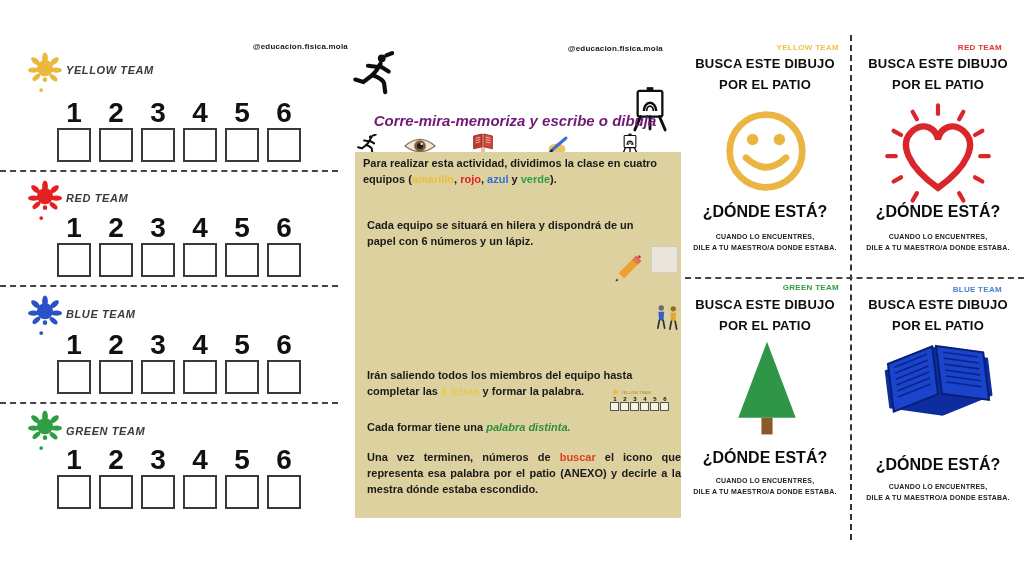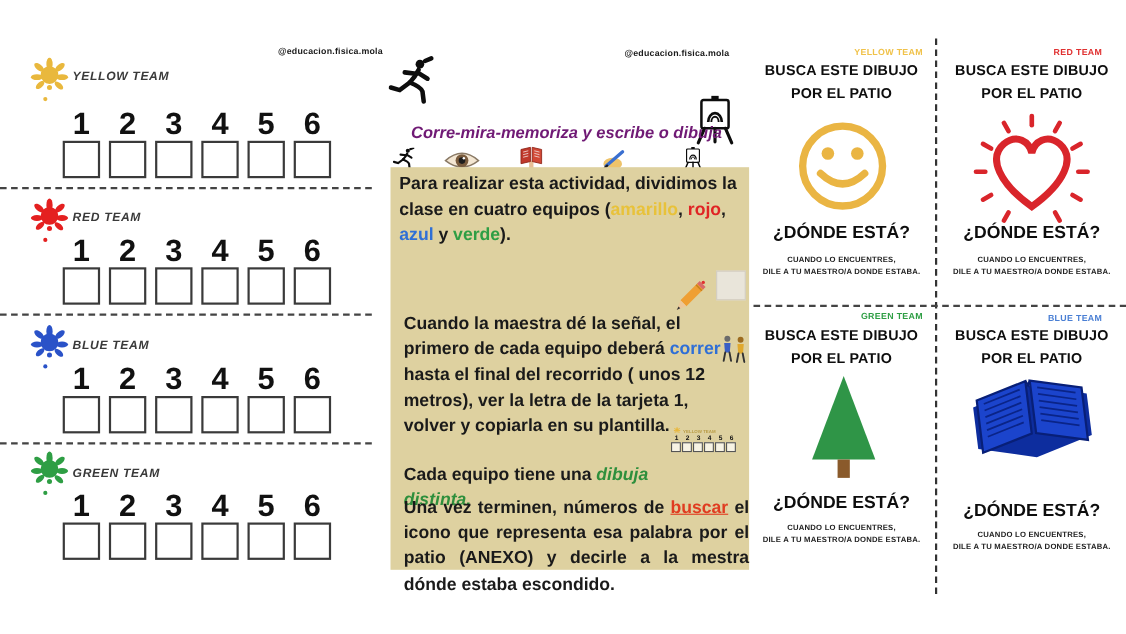--- a/index.html
+++ b/index.html
@@ -18,21 +18,21 @@
   .box { width:34px; height:34px; border:2px solid #3a3a3a; background:#fff; }
   .dash-h { border-top:2px dashed #444; height:0; }
   .dash-v { border-left:2px dashed #333; width:0; }
   .splat { display:inline-block; }
 
   
   #middle-panel { left:345px; top:0; width:340px; height:576px; }
   .mid-title { font-size:13px; font-weight:bold; color:#0d0d0d; letter-spacing:.2px; text-align:center; }
   .mid-subtitle { font-size:15px; font-weight:bold; font-style:italic; text-align:center; }
   .beige-box { background:#ded1a0; }
-  .para { position:absolute; font-size:16px; font-weight:bold; color:#1a1a1a; line-height:1.45; }
+  .para { position:absolute; font-size:11px; font-weight:bold; color:#1a1a1a; line-height:1.45; }
   .paper-note { background:#e9e5da; border:1px solid #d2ccbf; }
   .mini-plantilla { position:absolute; display:flex; flex-direction:column; align-items:flex-start; }
   .mp-head { display:flex; align-items:center; gap:2px; height:8px; margin-left:2px; }
   .mp-team { font-size:4px; font-weight:bold; color:#b99c45; }
   .mp-nums { display:flex; }
   .mp-nums span { width:10px; text-align:center; font-size:6px; font-weight:bold; color:#111; }
   .mp-boxes { display:flex; gap:1px; }
   .mp-boxes div { width:9px; height:9px; border:1px solid #555; background:#f7f3e4; }
 
   
@@ -294,28 +294,29 @@
       <span class="abs" style="left:202px;top:0"><svg width="24" height="22">
             <use href="#sym-writing-hand"></use>
           </svg></span>
       <span class="abs" style="left:276px;top:-2px;color:#0d0d0d"><svg width="18" height="24">
             <use href="#sym-easel"></use>
           </svg></span>
     </div>
 
     <div class="abs beige-box" style="left:10px;top:152px;width:326px;height:366px">
       <div class="para" style="left:8px;top:4px;width:318px"><span>Para realizar esta actividad, dividimos la clase en cuatro equipos (</span><span style="color: rgb(232, 194, 58);">amarillo</span><span>, </span><span style="color: rgb(224, 36, 36);">rojo</span><span>, </span><span style="color: rgb(47, 111, 214);">azul</span><span> y </span><span style="color: rgb(46, 158, 68);">verde</span><span>).</span></div>
+      <div class="para" style="left:12px;top:66px;width:292px"><span>Cada equipo se situará en hilera y dispondrá de un papel con 6 números y un lápiz.</span></div>
       <span class="abs" style="left:252px;top:100px"><svg width="38" height="38">
             <use href="#sym-pencil"></use>
           </svg></span>
       <div class="abs paper-note" style="left:296px;top:94px;width:27px;height:27px"></div>
-      <div class="para" style="left:12px;top:131px;width:298px"><span>Cuando la maestra dé la señal, el primero de cada equipo deberá </span><span style="color: rgb(47, 111, 214);">correr</span><span> hasta el final del recorrido ( unos 12 metros), ver la letra de la tarjeta 1, volver y copiarla en su plantilla.</span></div>
       <span class="abs" style="left:300px;top:152px"><svg width="25" height="27">
             <use href="#sym-people"></use>
           </svg></span>
+      <div class="para" style="left:12px;top:216px;width:312px"><span>Irán saliendo todos los miembros del equipo hasta completar las </span><span style="color: rgb(230, 201, 79);">6 letras</span><span> y formar la palabra.</span></div>
       <div class="mini-plantilla" style="left:255px;top:236px">
         <div class="mp-head">
           <span style="color:#e9b83d"><svg width="7" height="8">
                 <use href="#sym-splat"></use>
               </svg></span>
           <span class="mp-team">YELLOW TEAM</span>
         </div>
         <div class="mp-nums">
           <span>1</span>
             <span>2</span>
@@ -326,22 +327,22 @@
         </div>
         <div class="mp-boxes">
           <div></div>
             <div></div>
             <div></div>
             <div></div>
             <div></div>
             <div></div>
         </div>
       </div>
-      <div class="para" style="left:12px;top:268px;width:240px"><span>Cada equipo tiene una </span><span style="color: rgb(46, 143, 60); font-style: italic;">dibuja distinta.</span></div>
-      <div class="para" style="left:12px;top:298px;width:314px;text-align:justify"><span>Una vez terminen, números de </span><span style="color: rgb(224, 60, 32); text-decoration: underline;">buscar</span><span> el icono que representa esa palabra por el patio (ANEXO) y decirle a la mestra dónde estaba escondido.</span></div>
+      <div class="para" style="left:12px;top:268px;width:240px"><span>Cada formar tiene una </span><span style="color: rgb(46, 143, 60); font-style: italic;">palabra distinta.</span></div>
+      <div class="para" style="left:12px;top:298px;width:314px;text-align:justify"><span>Una vez terminen, números de </span><span style="color: rgb(224, 60, 32);">buscar</span><span> el icono que representa esa palabra por el patio (ANEXO) y decirle a la mestra dónde estaba escondido.</span></div>
     </div>
   </div>
 
   <div id="right-panel" class="abs">
     <div class="abs dash-v" style="left:165px;top:35px;height:505px"></div>
     <div class="abs dash-h" style="left:0;top:277px;width:339px"></div>
 
     <div class="card" style="left:0;top:35px;width:160px;height:242px">
       <div class="card-team" style="top: 8px; right: 6px; color: rgb(240, 194, 74);">YELLOW TEAM</div>
       <div class="card-heading" style="top:19px">

